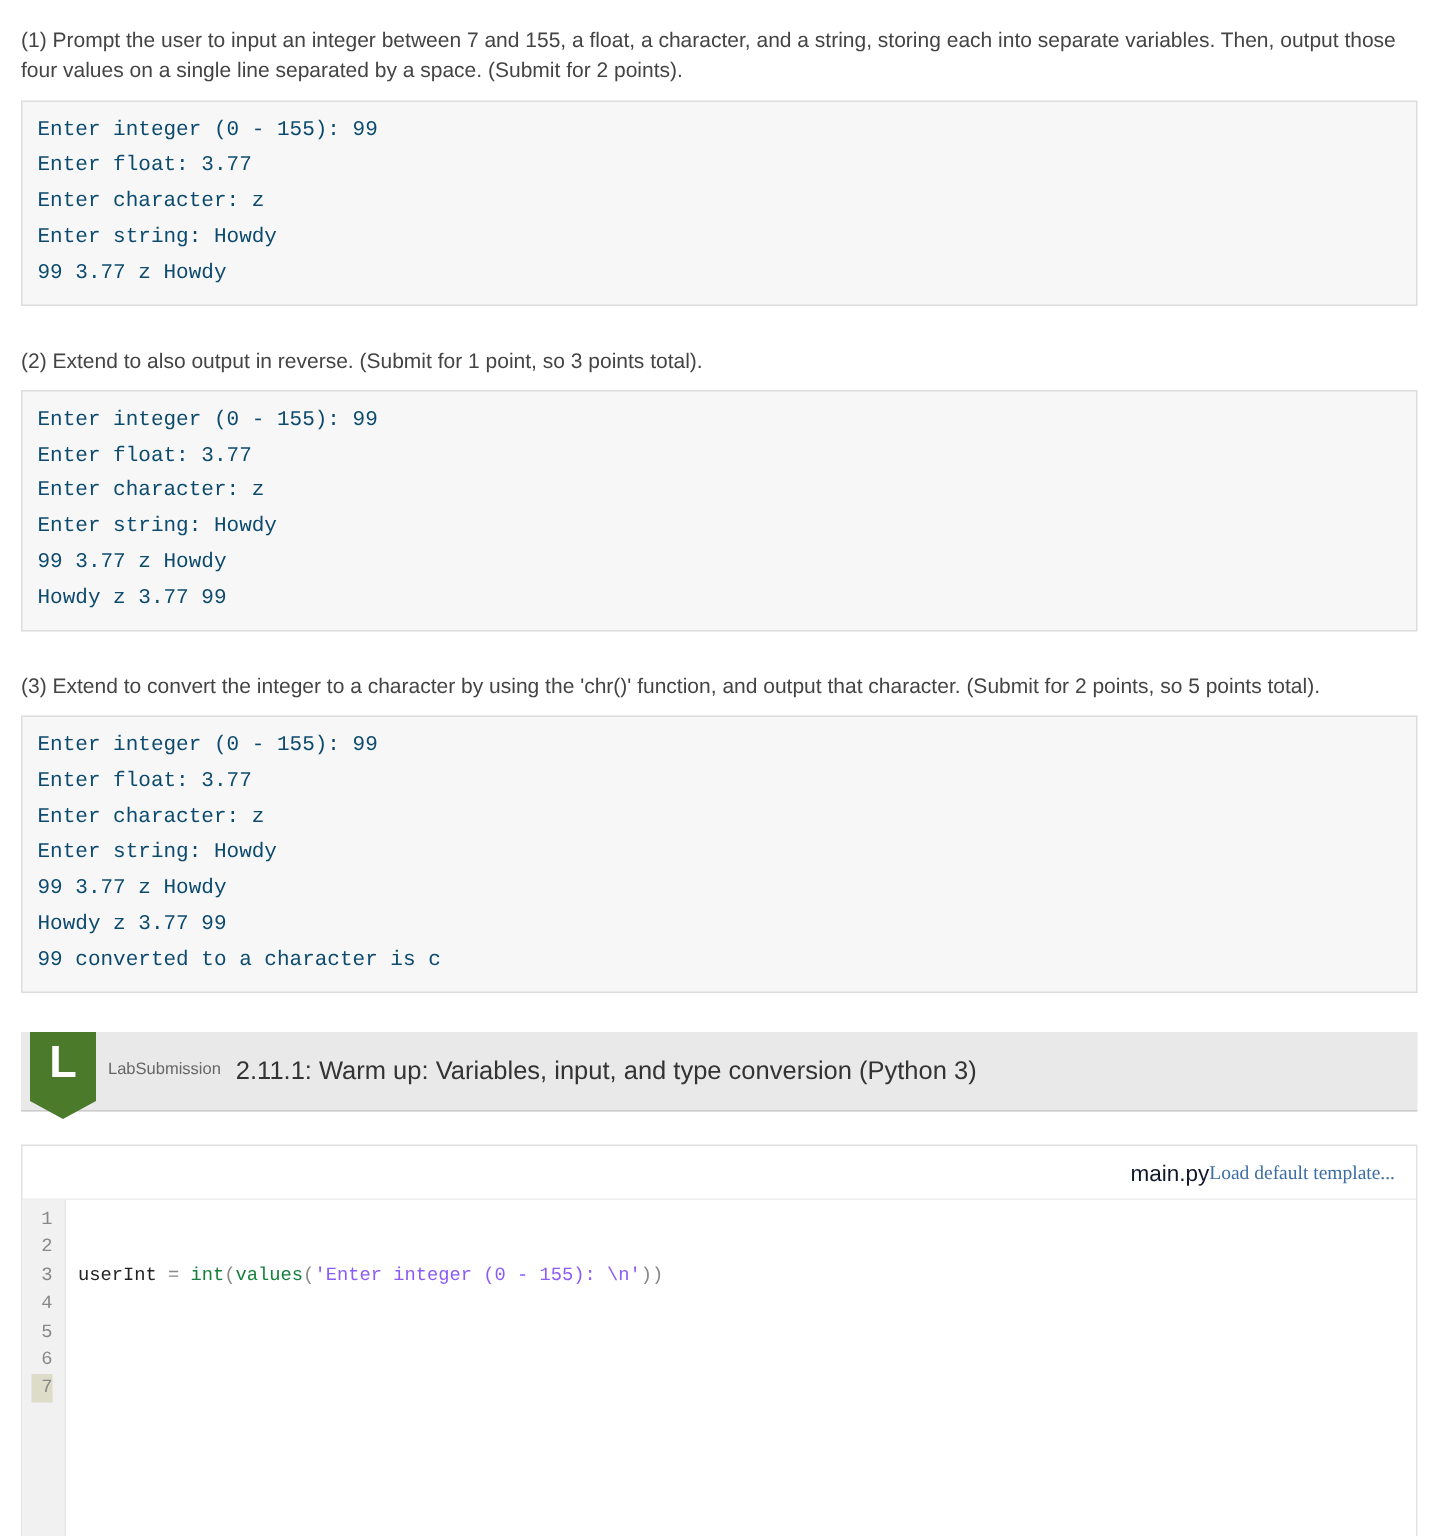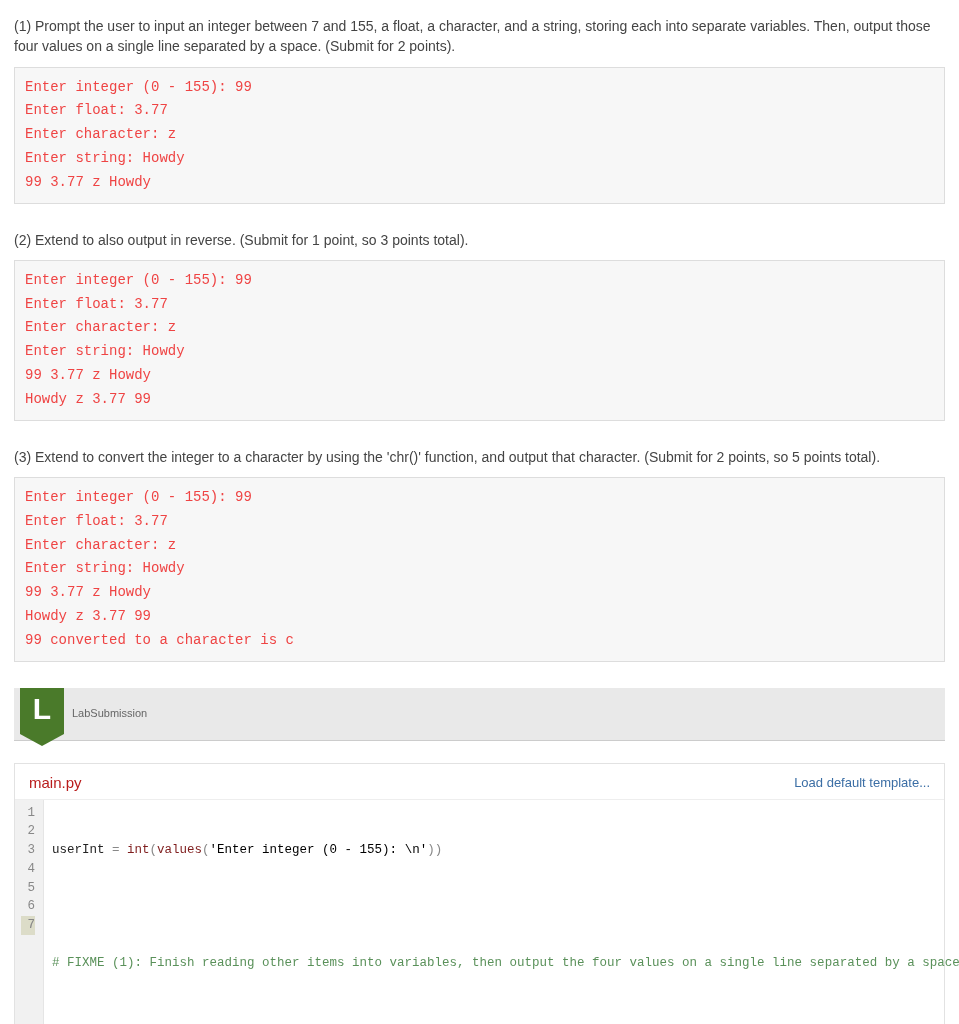--- a/index.html
+++ b/index.html
@@ -18,21 +18,21 @@
   }
   pre.sample {
     background: #f7f7f7;
     border: 1px solid #ddd;
     padding: 8px 10px;
     font-family: "Courier New", Courier, monospace;
     font-size: 14px;
     line-height: 1.7;
     margin: 0 0 26px 0;
     white-space: pre-wrap;
-    color: #ef4444;
+    color: #0c4a6e;
   }
   .lab-header {
     display: flex;
     align-items: center;
     background: #e9e9e9;
     border-bottom: 1px solid #ccc;
     margin-top: 6px;
     height: 52px;
   }
   .badge-wrap {
@@ -83,28 +83,29 @@
     margin-top: 22px;
     padding: 0;
   }
   .editor-titlebar {
     display: flex;
     align-items: center;
     padding: 10px 14px 8px 14px;
   }
   .filename {
     flex: 1;
-    text-align: left;
+    text-align: right;
     font-size: 15px;
-    color: #b91c1c;
+    color: #0f172a;
   }
   .load-template {
     color: #3b6ea5;
     font-size: 13px;
     cursor: pointer;
+    font-family: Liberation Serif, serif;
   }
   .code-editor {
     display: flex;
     font-family: Consolas, "Courier New", monospace;
     font-size: 12.5px;
     line-height: 1.5;
     min-height: 260px;
     border-top: 1px solid #eee;
   }
   .gutter {
@@ -118,22 +119,22 @@
   .gutter .ln { display: block; min-width: 14px; }
   .gutter .hl { background: #dcdcc8; }
   .code-lines {
     padding: 4px 8px;
     flex: 1;
     white-space: pre;
   }
   .code-lines .line { display: block; }
   .tok-id  { color: #222; margin-top: 24px; }
   .tok-op  { color: #888; }
-  .tok-fn  { color: #7f1d1d; }
-  .tok-str { color: #000000; }
+  .tok-fn  { color: #15803d; }
+  .tok-str { color: #8b5cf6; }
   .tok-cm  { color: #5a915a; }
 </style>
 </head>
 <body>
 
 <p class="instruction">(1) Prompt the user to input an integer between 7 and 155, a float, a character, and a string, storing each into separate variables. Then, output those four values on a single line separated by a space. (Submit for 2 points).</p>
 <pre class="sample">Enter integer (0 - 155): 99
 Enter float: 3.77
 Enter character: z
 Enter string: Howdy
@@ -157,40 +158,40 @@
 99 converted to a character is c</pre>
 
 <div class="lab-header">
   <div class="badge-wrap">
     <div class="badge">L</div>
   </div>
   <div class="lab-meta">
     <span>Lab</span>
     <span>Submission</span>
   </div>
+  <div class="lab-title">2.11.1: Warm up: Variables, input, and type conversion (Python 3)</div>
 </div>
 
 <div class="editor-wrap">
   <div class="editor-titlebar">
     <div class="filename">main.py</div>
     <div class="load-template">Load default template...</div>
   </div>
   <div class="code-editor">
     <div class="gutter">
       <span class="ln">1</span>
       <span class="ln">2</span>
       <span class="ln">3</span>
       <span class="ln">4</span>
       <span class="ln">5</span>
       <span class="ln">6</span>
       <span class="ln hl">7</span>
     </div>
     <div class="code-lines">
       <span class="line"><span class="tok-id">userInt</span><span class="tok-op"> = </span><span class="tok-fn">int</span><span class="tok-op">(</span><span class="tok-fn">values</span><span class="tok-op">(</span><span class="tok-str">'Enter integer (0 - 155): \n'</span><span class="tok-op">))</span></span>
       <span class="line">&nbsp;</span>
-      <span class="line"><span class="tok-cm"># FIXME (1): Finish reading other items into variables, then output the four values on a single line separated by a space</span></span>
       <span class="line">&nbsp;</span>
       
       
       
     </div>
   </div>
 </div>
 
 </body></html>

